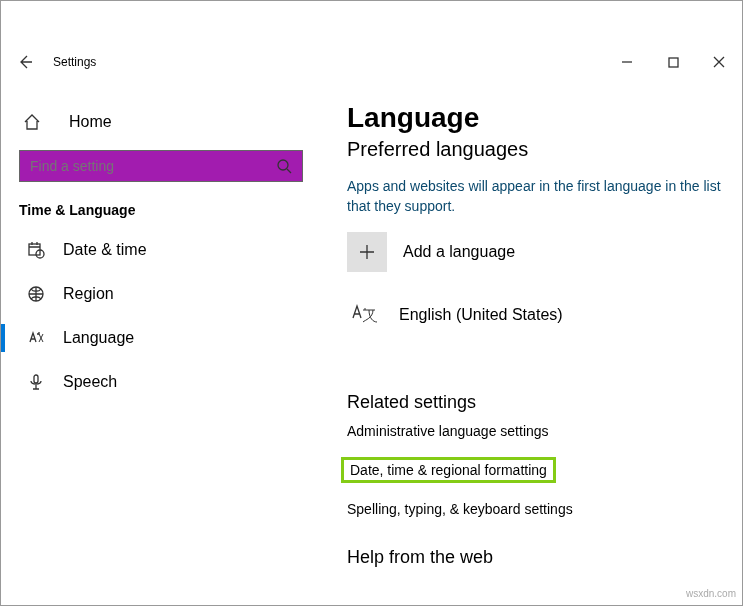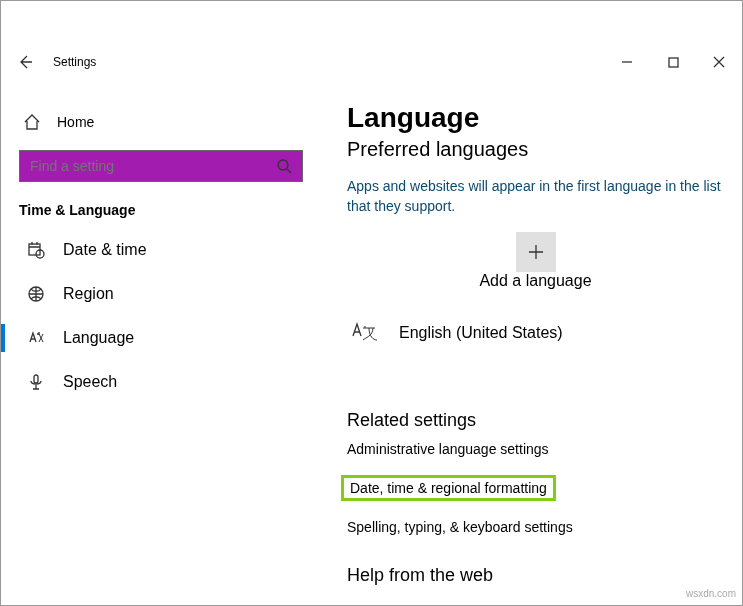--- a/index.html
+++ b/index.html
@@ -7,34 +7,34 @@
 
     .titlebar { height: 32px; display: flex; align-items: center; border-bottom: 0; margin-top: 45px; }
     .tb-back { width: 48px; display:flex; justify-content:center; align-items:center; height:32px; }
     .tb-title { font-size: 12px; padding-left: 4px; }
     .tb-spacer { flex: 1; }
     .tb-btn { width: 46px; height: 32px; display:flex; justify-content:center; align-items:center; }
 
     .content { display:flex; height: calc(100% - 32px); }
 
     .sidebar { width: 320px; padding: 24px 0 0 0; position:relative; }
-    .home-row { display:flex; align-items:center; height:40px; padding-left:22px; gap:16px; font-size:14px; }
+    .home-row { display:flex; align-items:center; height:40px; padding-left:22px; gap:28px; font-size:16px; }
     .search-row { padding: 8px 18px 0 18px; }
     .search-box { position:relative; border:1px solid #666; height:32px; display:flex; align-items:center; background:#a21caf; }
     .search-box input { border:none; outline:none; flex:1; padding-left:10px; font-size:14px; background:transparent; }
     .search-box .sicon { width:36px; display:flex; justify-content:center; align-items:center; color:#333;}
     .section-title { font-size:14px; font-weight:700; padding: 20px 0 10px 18px; }
     .nav-item { display:flex; align-items:center; height:44px; padding-left:26px; gap:18px; font-size:16px; position:relative; }
     .nav-item.selected::before { content:""; position:absolute; left:0; top:8px; bottom:8px; width:4px; background:#0078d7; }
 
     .main { flex:1; padding: 24px 18px 0 26px; overflow-y:auto; }
     .h1 { font-size:28px; font-weight:600; margin-bottom:4px; }
     .h2 { font-size:20px; font-weight:400; margin-bottom:16px; }
     .desc { font-size:14px; color:#0c4a6e; margin-bottom:16px; line-height:1.4; }
-    .addlang { display:flex; align-items:center; margin-bottom:22px;flex-direction:column; }
+    .addlang { display:flex; align-items:center; gap:16px; margin-bottom:22px; }
     .addbtn { width:40px; height:40px; background:#e0e0e0; display:flex; justify-content:center; align-items:center; font-size:20px; color:#333; }
     .lang-row { display:flex; align-items:center; gap:18px; margin-bottom:8px; padding:4px 0; }
     .lang-icon { width:34px; height:34px; display:flex; justify-content:center; align-items:center; font-size:13px; color:#222;}
     .h3 { font-size:18px; font-weight:400; margin-top:56px; margin-bottom:10px; }
     .link { display:block; font-size:14px; color:#000000; margin-bottom:18px; cursor:pointer; width:fit-content; }
     .link.boxed { border:3px solid #84cc16; padding:2px 6px; margin-left:-6px; }
 
     .watermark { position:absolute; bottom:6px; right:6px; font-size:10px; color:#aaa; }
 
     svg { stroke: #333; stroke-width:1.3; fill:none; }

